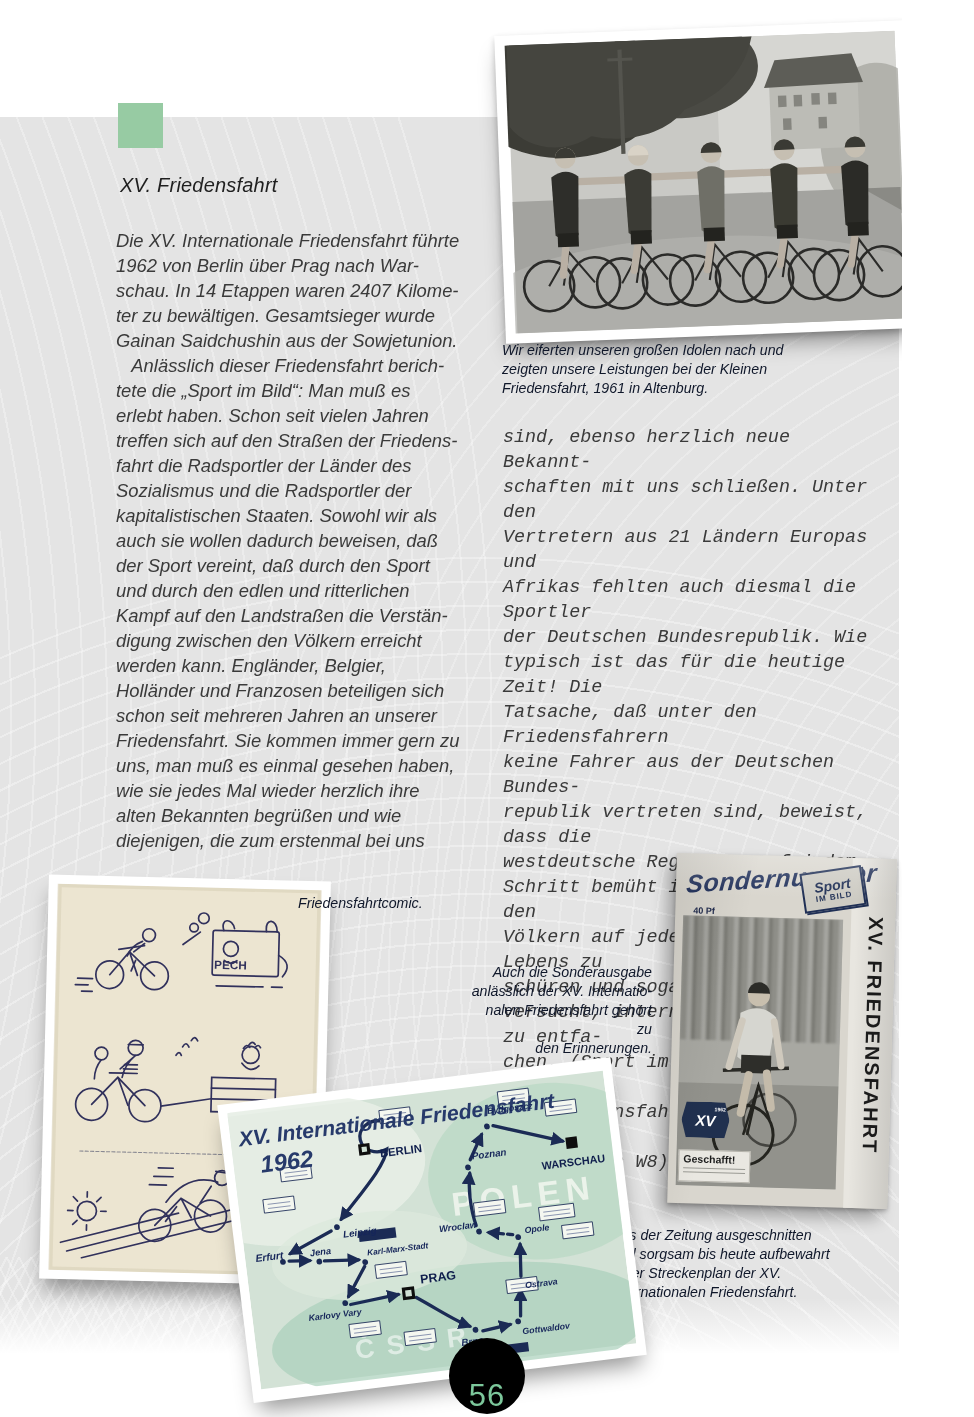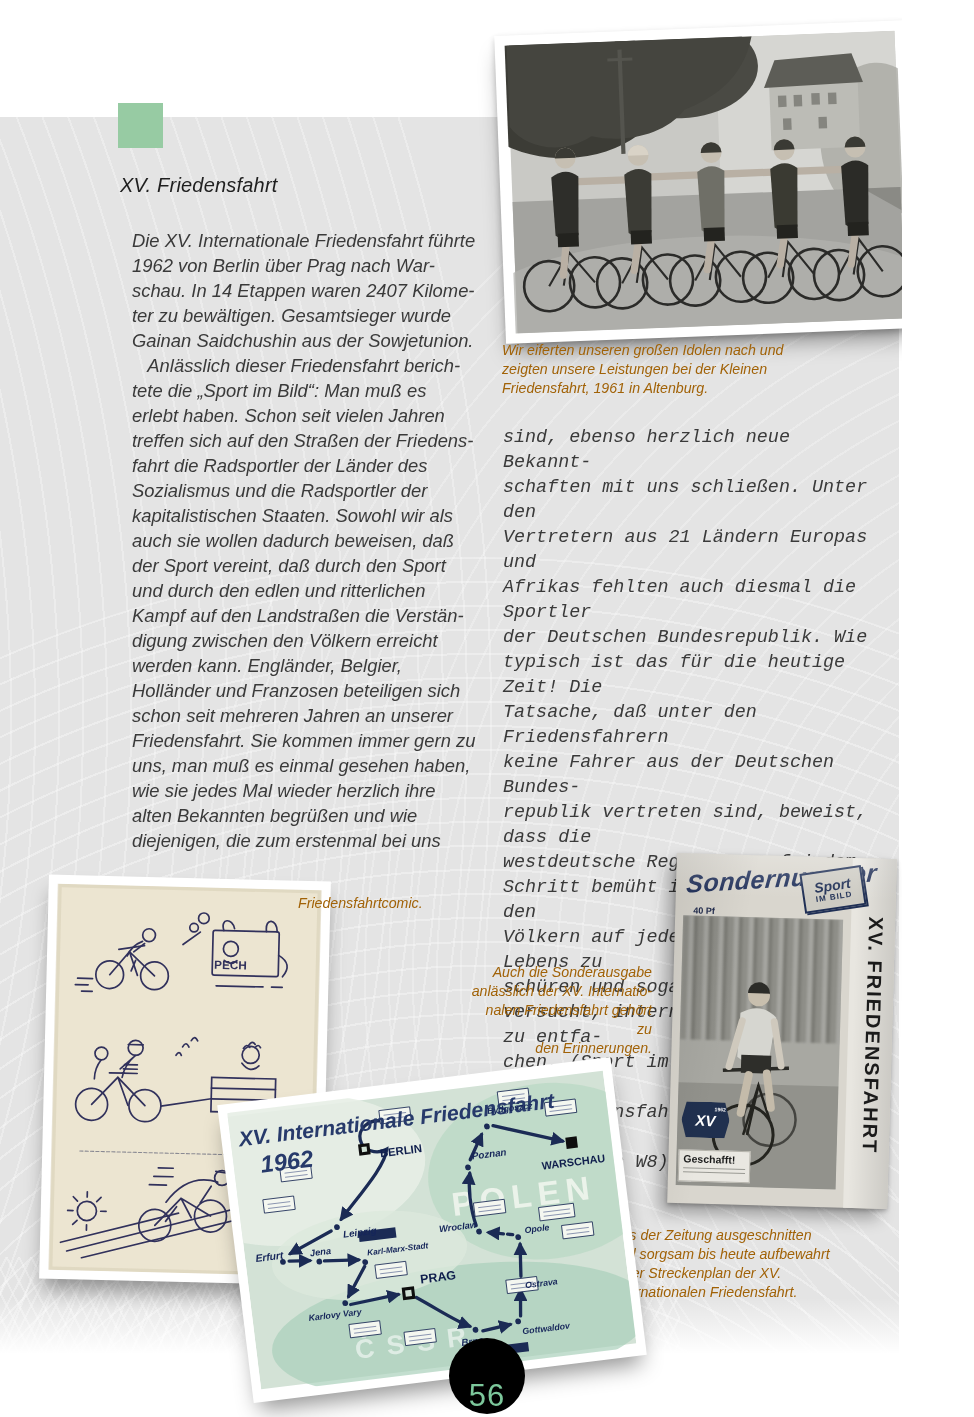--- a/index.html
+++ b/index.html
@@ -18,23 +18,23 @@
                  repeating-linear-gradient(-63deg, rgba(255,255,255,0) 0 9px, rgba(255,255,255,.6) 9px 11px);}
   .bottom-fade{position:absolute;left:0;bottom:0;width:100%;height:62px;pointer-events:none;
       background:linear-gradient(to bottom, rgba(255,255,255,0), #ffffff 90%);}
 
   .green-square{position:absolute;left:118px;top:103px;width:45px;height:45px;background:#97cba3;}
   .orange-mark{position:absolute;left:969px;top:112px;width:3px;height:82px;background:#f0d2a6;}
 
   
   .heading{position:absolute;left:120px;top:174px;font-size:20px;font-style:italic;color:#1f1f1f;letter-spacing:.2px;}
   .col{position:absolute;font-size:18.4px;line-height:25px;font-style:italic;color:#3a3a3a;white-space:pre-wrap;}
-  .col-left{left:132px;top:228px;width:385px;}
+  .col-left{left:116px;top:228px;width:385px;}
   .col-right{left:503px;top:425px;width:385px;font-family:Liberation Mono, monospace;}
-  .caption{position:absolute;font-size:14.2px;line-height:19px;font-style:italic;color:#a16207;white-space:pre-wrap;}
+  .caption{position:absolute;font-size:14.2px;line-height:19px;font-style:italic;color:#0f172a;white-space:pre-wrap;}
   .cap-photo{left:502px;top:341px;width:330px;}
   .cap-comic{left:298px;top:894px;width:220px;}
   .cap-sonder{left:468px;top:963px;width:184px;text-align:right;}
   .cap-map{left:612px;top:1226px;width:260px;}
 
   
   .polaroid{position:absolute;background:#fff;box-shadow:0 14px 22px -6px rgba(0,0,0,.4),0 3px 6px rgba(0,0,0,.2);}
   .photo-frame{left:500px;top:28px;width:392px;height:288px;padding:10px;transform:rotate(-2.2deg);}
   .photo-frame svg{display:block;width:100%;height:100%;}
   .comic-frame{left:44px;top:878px;width:264px;height:386px;padding:9px;transform:rotate(1.4deg);

